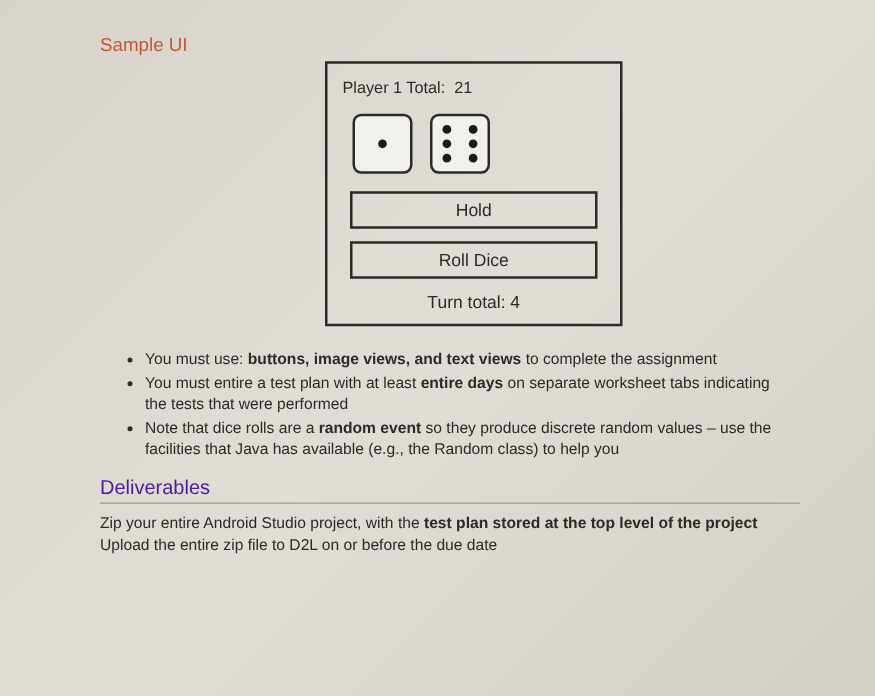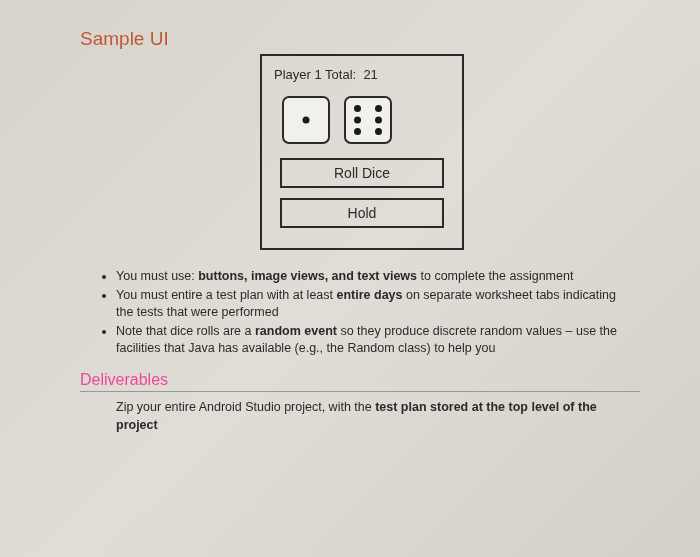--- a/index.html
+++ b/index.html
@@ -12,26 +12,26 @@
     font-size: 13px;
     color: #2a2a2a;
     overflow: hidden;
     position: relative;
   }
   .page {
     padding: 28px 60px 0 80px;
   }
   .section-title {
     color: #c05838;
-    font-size: 19px;
+    font-size: 15px;
     font-weight: normal;
     margin-bottom: 4px;
   }
   .ui-mock {
-    width: 204px;
+    width: 238px;
     border: 2px solid #2a2a2a;
     margin: 0 0 18px 180px;
     padding: 10px 12px 10px 12px;
     box-sizing: border-box;
   }
   .score-line {
     font-size: 13px;
     line-height: 1.4;
   }
   .dice-row {
@@ -79,30 +79,29 @@
   ul.bullets {
     margin: 16px 10px 14px 18px;
     padding: 0 0 0 18px;
   }
   ul.bullets li {
     margin-bottom: 2px;
     line-height: 1.35;
     font-size: 12.5px;
   }
   .deliverables-title {
-    color: #ec4899;
+    color: #4c1d95;
     font-size: 16px;
     border-bottom: 1px solid #999;
     padding-bottom: 2px;
     margin: 0 0 6px 0;
   }
   .deliv-line {
     font-size: 12.5px;
     line-height: 1.5;
-    margin-left: 36px;
   }
   b { font-weight: bold; }
 </style>
 </head>
 <body>
 
 <div class="page">
 
   <div class="section-title">Sample UI</div>
 
@@ -119,35 +118,40 @@
       <div class="die die-6">
         <div class="pip tl"></div>
           <div class="pip tr"></div>
         <div class="pip ml"></div>
           <div class="pip mr"></div>
         <div class="pip bl"></div>
           <div class="pip br"></div>
       </div>
     </div>
 
+    <div class="mock-button">Hold</div>
     <div class="mock-button">Roll Dice</div>
-    <div class="mock-button">Hold</div>
 
+    <div class="turn-total">
+      <span>Turn total:</span>
+      <span>4</span>
+    </div>
   </div>
 
   <ul class="bullets">
     <li>
       <span>You must use: </span><b>buttons, image views, and text views</b><span> to complete the assignment</span>
     </li>
     <li>
       <span>You must entire a test plan with at least </span><b>entire days</b><span> on separate worksheet tabs indicating the tests that were performed</span>
     </li>
     <li>
       <span>Note that dice rolls are a </span><b>random event</b><span> so they produce discrete random values – use the facilities that Java has available (e.g., the Random class) to help you</span>
     </li>
   </ul>
 
   <div class="deliverables-title">Deliverables</div>
   <div class="deliv-line">
     <span>Zip your entire Android Studio project, with the </span><b>test plan stored at the top level of the project</b>
   </div>
+  <div class="deliv-line">Upload the entire zip file to D2L on or before the due date</div>
 
 </div>
 
 </body></html>

